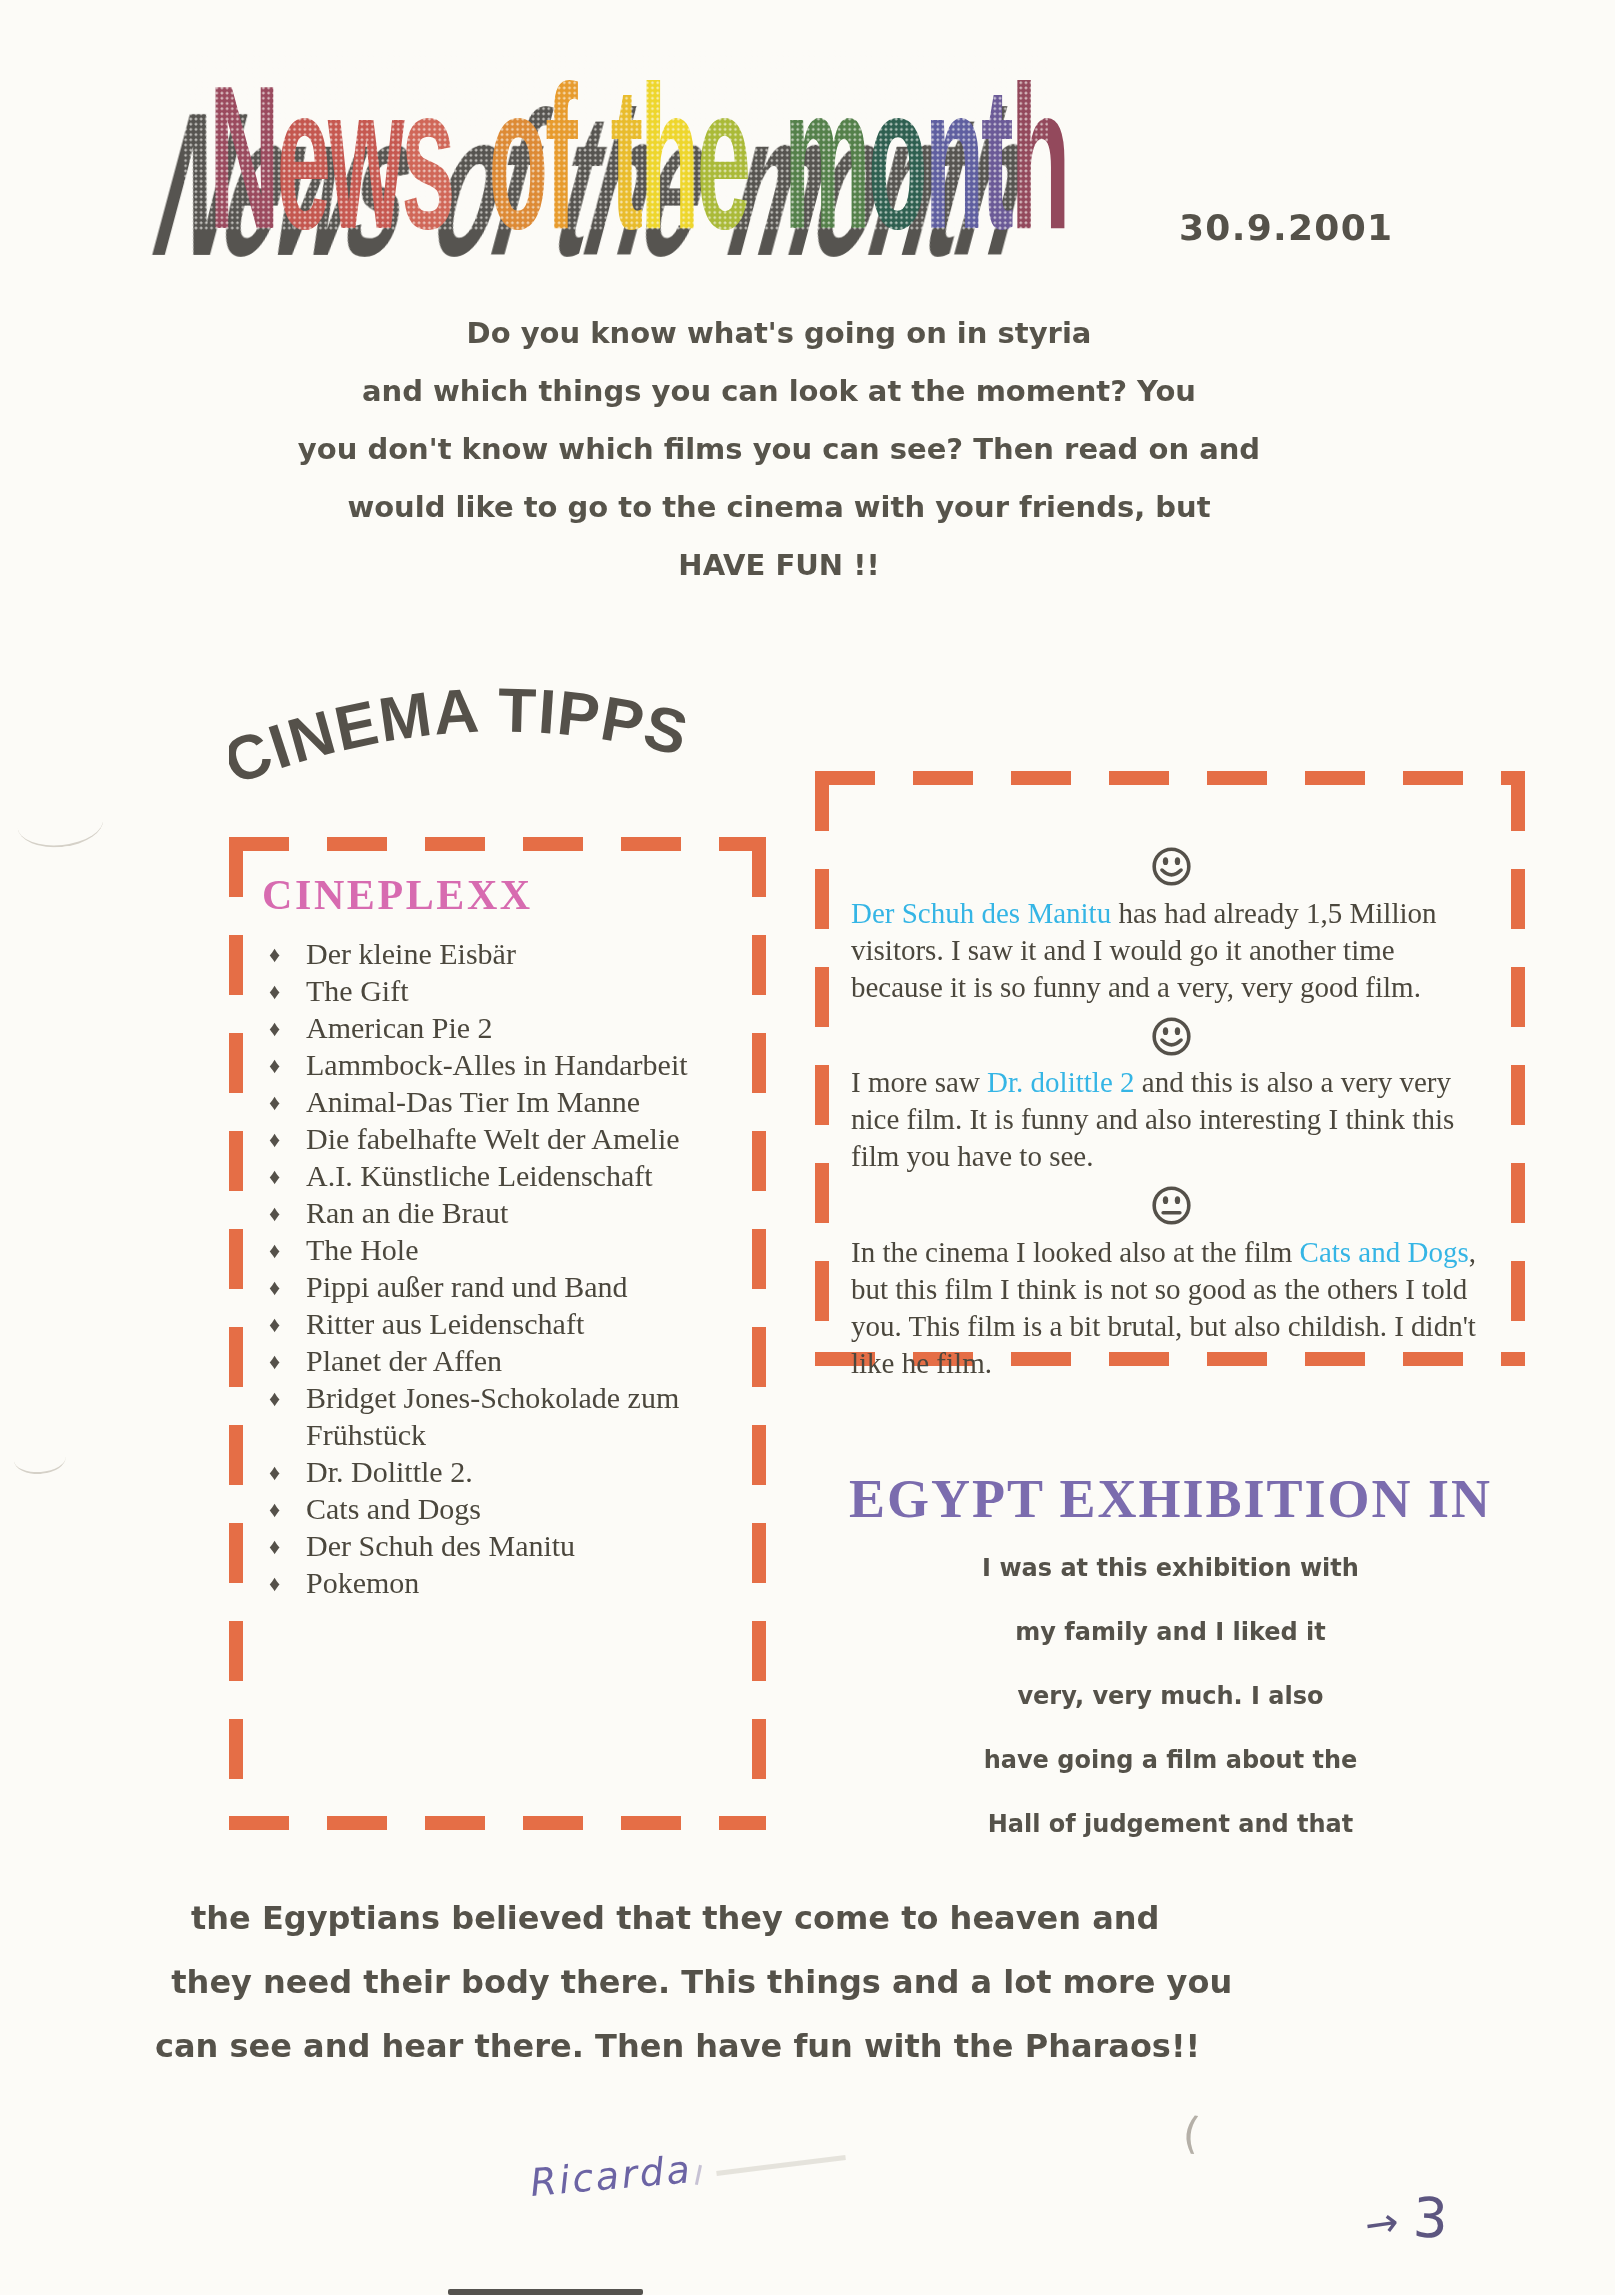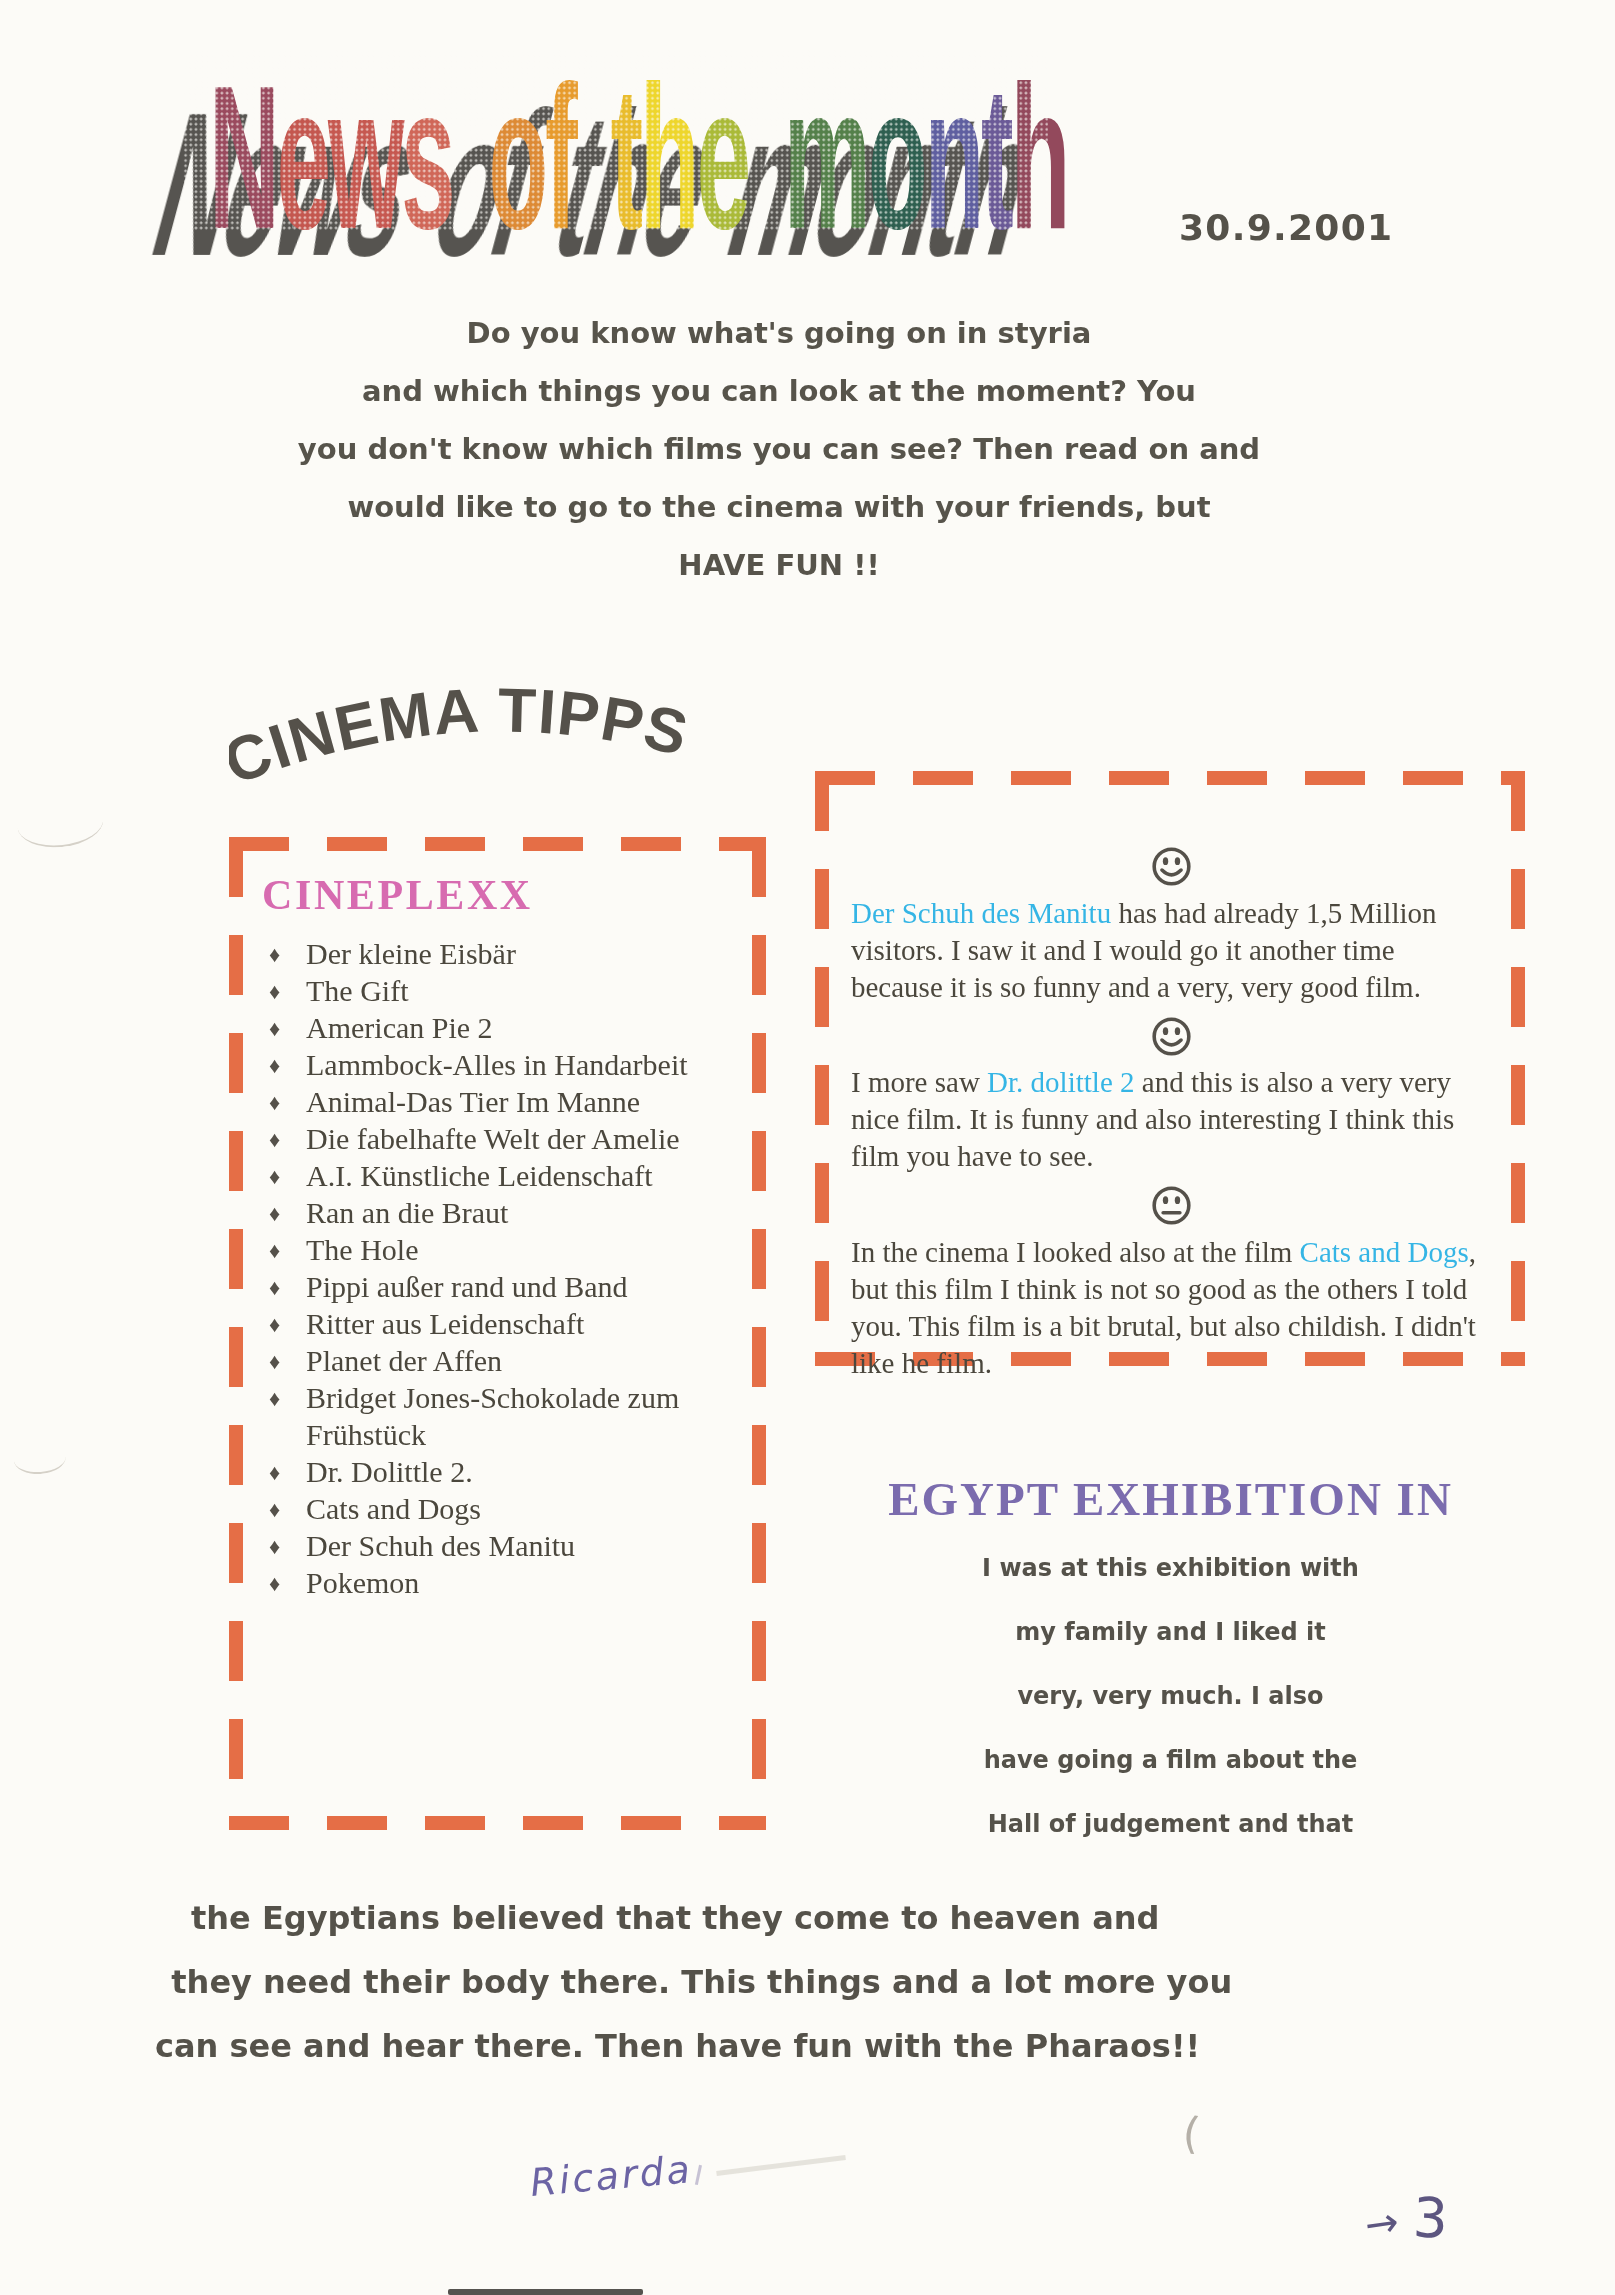--- a/index.html
+++ b/index.html
@@ -50,21 +50,21 @@
 
   #comments-box{left:815px;top:771px;width:710px;height:595px;}
   .box-title.magenta{left:36px;top:22px;font-size:36px;color:#d23c9e;letter-spacing:1.3px;}
   #comments-entries{position:absolute;left:36px;right:33px;top:65px;}
   .entry p{margin:0;font-size:29px;line-height:37px;color:#4b473d;}
   .entry .hl{color:#35b5e5;}
   .smiley{width:43px;height:43px;display:block;margin:9px auto 6.5px auto;}
 
   
   #egypt{position:absolute;left:803px;top:1471px;width:735px;text-align:center;}
-  .egypt-h{font-family:"Liberation Serif",serif;font-weight:700;font-size:47px;line-height:56px;
+  .egypt-h{font-family:"Liberation Serif",serif;font-weight:700;font-size:54px;line-height:56px;
     color:#7b6cae;letter-spacing:2px;}
   #egypt-col{margin-top:9px;font-family:"DejaVu Sans",sans-serif;font-weight:700;
     font-size:24px;line-height:64px;color:#55524a;}
   #egypt-wide{position:absolute;left:155px;top:1886px;width:1294px;
     font-family:"DejaVu Sans",sans-serif;font-weight:700;font-size:32px;line-height:64px;color:#55524a;}
   #egypt-wide .indent-0{padding-left:36px;}
   #egypt-wide .indent-1{padding-left:16.3px;}
   #egypt-wide .indent-2{padding-left:0;}
 
   

